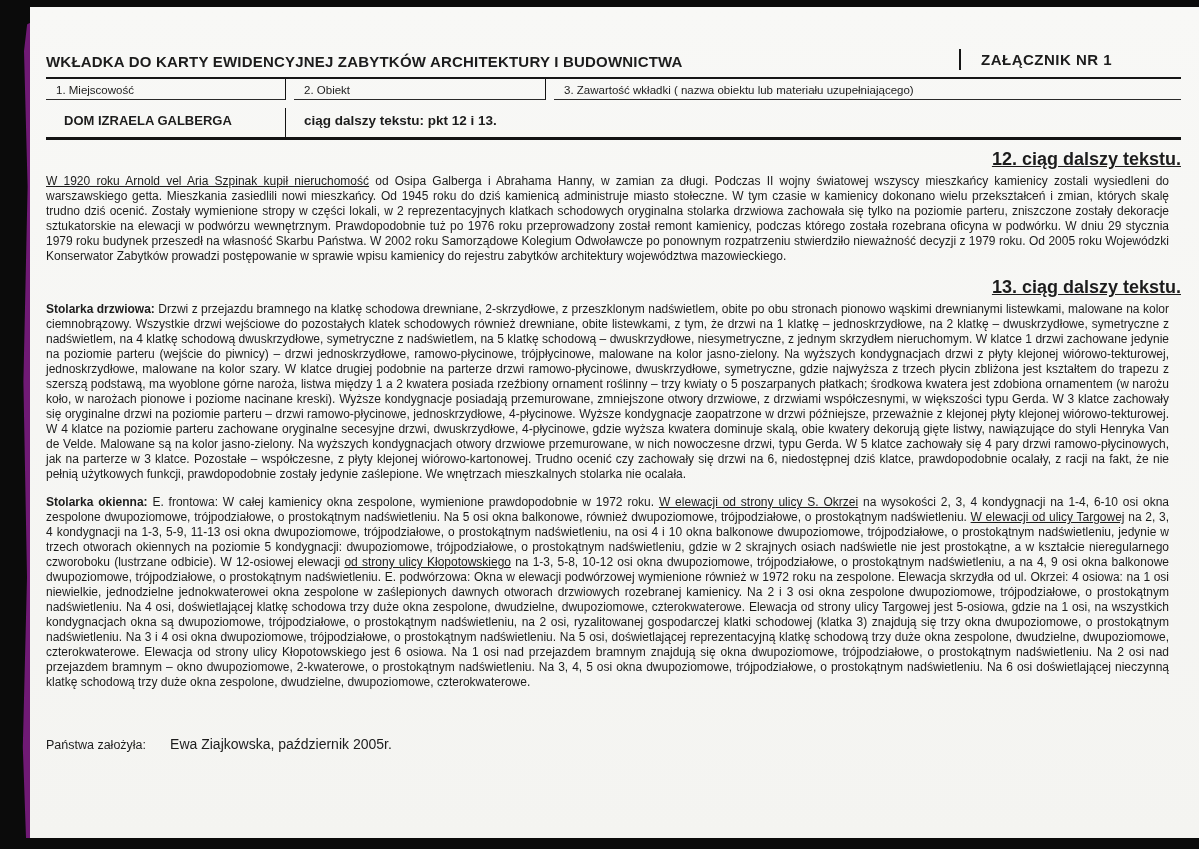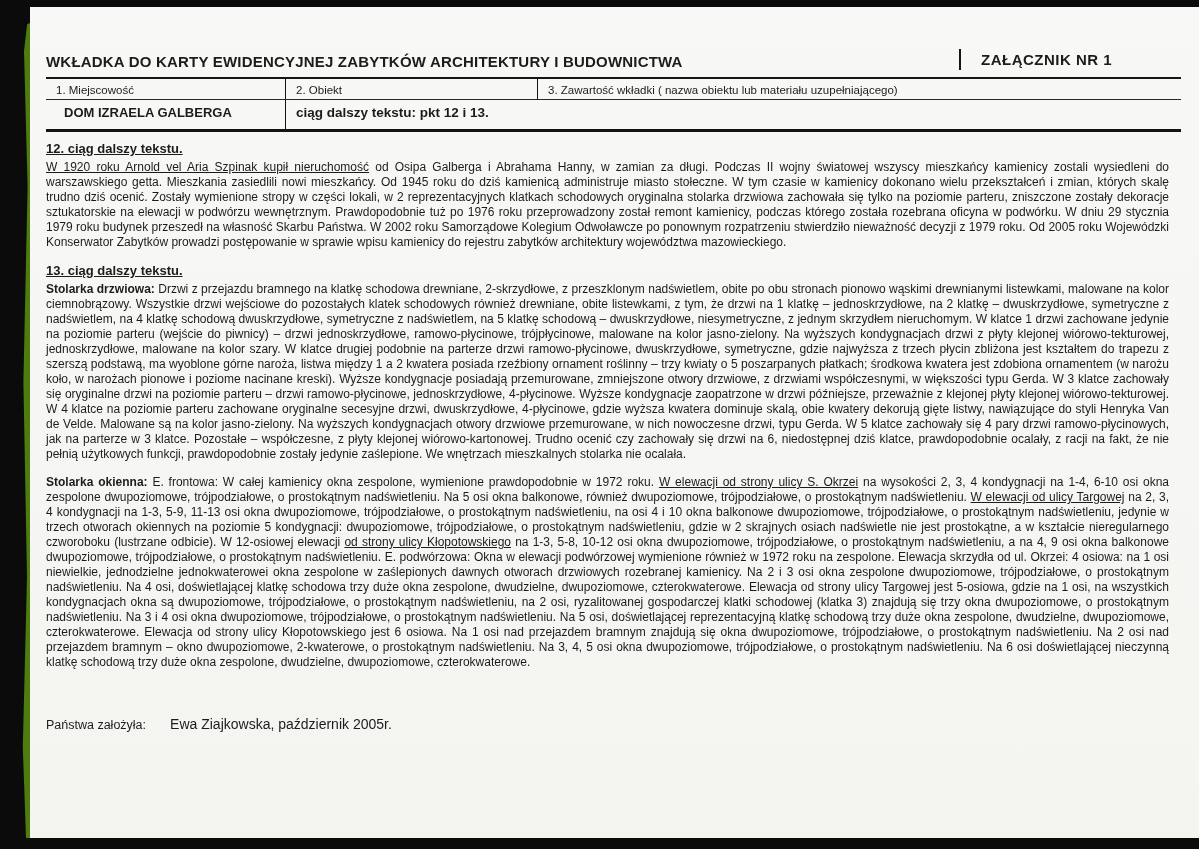--- a/index.html
+++ b/index.html
@@ -5,21 +5,21 @@
 <style>
   html, body { margin: 0; padding: 0; }
   body {
     width: 1199px; height: 849px;
     background: #111;
     font-family: "Liberation Sans", sans-serif;
   }
   .scan {
     position: relative;
     width: 1199px; height: 849px;
-    background: #4d7c0f;
+    background: #701a75;
     overflow: hidden;
     color: #1c1c1c;
   }
   
   .edge-top    { position: absolute; top: 0; left: 0; right: 0; height: 7px; background: #0b0b0b; }
   .edge-bottom { position: absolute; bottom: 0; left: 0; right: 0; height: 11px; background: #0b0b0b; }
   .edge-left   {
     position: absolute; top: 0; left: 0; bottom: 0; width: 30px; background: #0b0b0b;
     clip-path: polygon(0 0, 100% 0, 80% 6%, 92% 22%, 78% 45%, 90% 68%, 76% 88%, 88% 100%, 0 100%);
   }
@@ -47,41 +47,43 @@
     width: 200px; flex: 0 0 auto;
     display: flex; align-items: center;
     padding-left: 20px;
     font-weight: bold; font-size: 15px; letter-spacing: 0.5px;
   }
   
   .id-table {
     display: grid;
     grid-template-columns: 240px 252px 1fr;
     border-bottom: 3px solid #141414;
+    gap: 8px;
   }
   .cell { padding: 3px 10px; }
   .cell.label {
     font-size: 11.5px;
     border-bottom: 1px solid #2a2a2a;
     padding-top: 5px; padding-bottom: 3px;
   }
   .cell.c1, .cell.c2 { border-right: 1.5px solid #141414; }
   .cell.value {
     font-weight: bold; font-size: 13px;
     padding-top: 5px; padding-bottom: 9px;
   }
   .cell.value.vc1 { padding-left: 14px; }
   .cell.value.vc2 { padding-left: 18px; }
   .cell.value.vc3 { font-size: 13.5px; }
   .v-line2 { padding-left: 48px; }
   
   .sec h2 {
     margin: 9px 0 4px 0;
-    font-size: 13px; font-weight: bold;
+    font-size: 18px; font-weight: bold;
     text-decoration: underline;
+    text-align: right;
   }
   .sec.sec13 h2 { margin-top: 13px; }
   .sec p {
     margin: 0 12px 8px 0;
     font-size: 12px; line-height: 1.25;
     text-align: justify;
   }
   .sec p.gap-top { margin-top: 13px; }
   .b { font-weight: bold; }
   .u { text-decoration: underline; }

